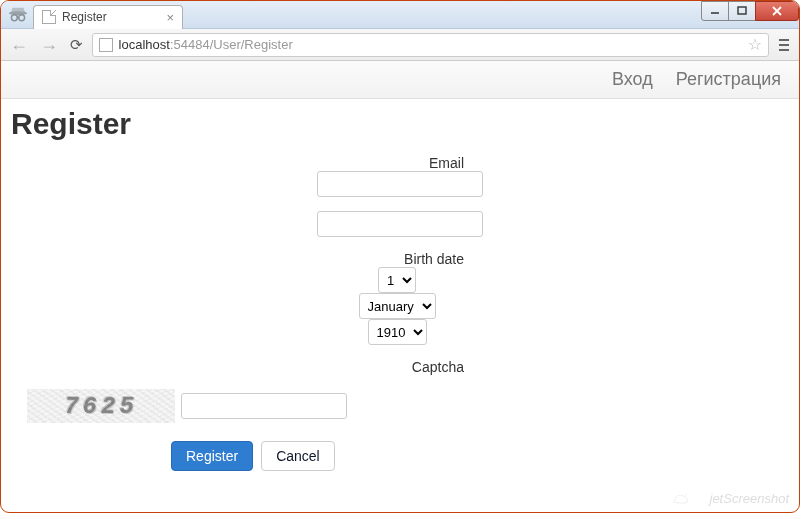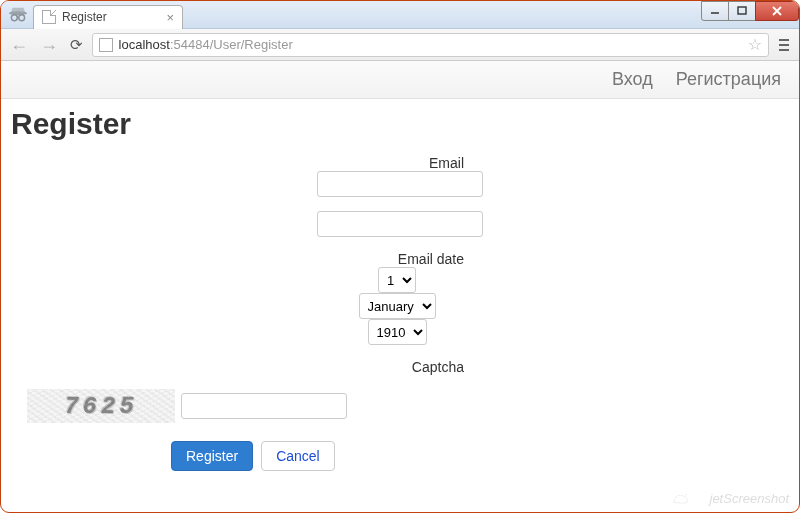--- a/index.html
+++ b/index.html
@@ -243,21 +243,21 @@
       margin-left: 160px;
       display: flex;
       gap: 8px;
     }
     .btn {
       padding: 6px 14px;
       border-radius: 4px;
       font-size: 14px;
       border: 1px solid #ccc;
       background: #fff;
-      color: #1d4ed8;
+      color: #0f172a;
       cursor: pointer;
     }
     .btn.primary {
       background: #2f7dd1;
       border-color: #2a6db6;
       color: #fff;
     }
     .watermark {
       position: absolute;
       right: 10px;
@@ -340,21 +340,21 @@
       <label>Email</label>
       <input type="text" value="" style="">
     </div>
 
 
     <div class="form-row">
       <input type="password" value="" style="">
     </div>
 
     <div class="form-row">
-      <label>Email date</label>
+      <label>Birth date</label>
       <select><option>1</option></select>
       <select><option>January</option></select>
       <select><option>1910</option></select>
     </div>
 
     <div class="form-row">
       <label>Captcha</label>
     </div>
 
     <div class="captcha-row">

